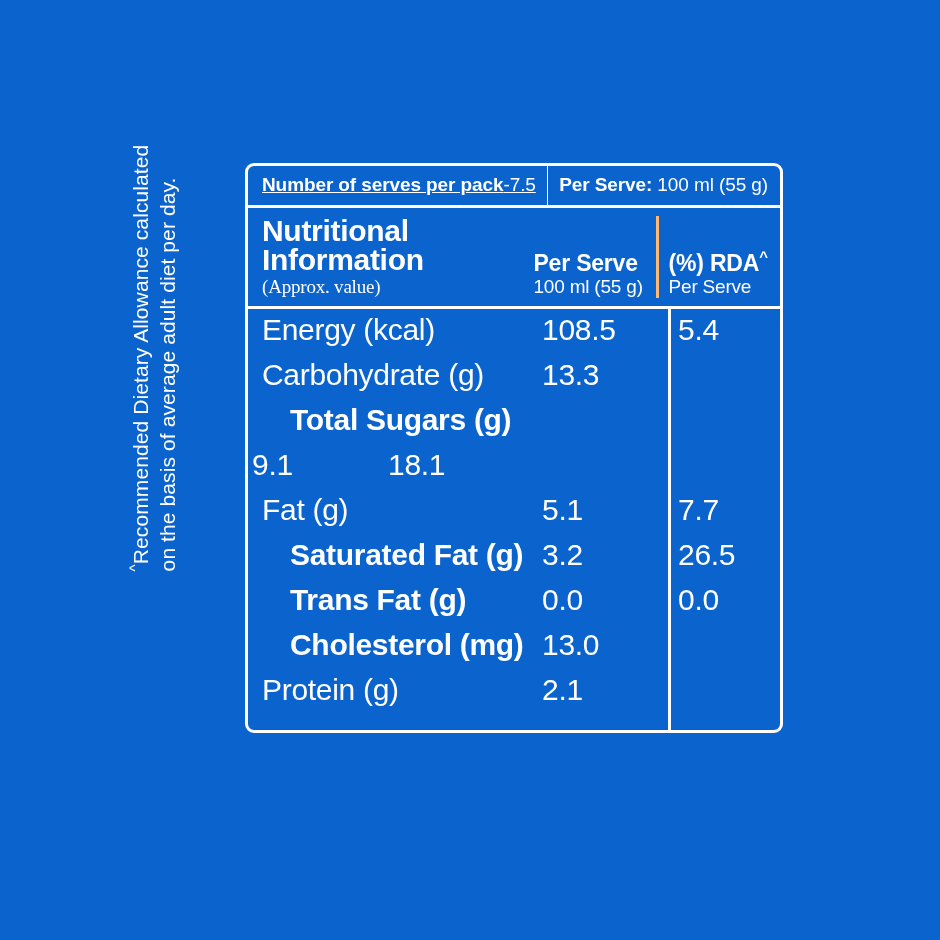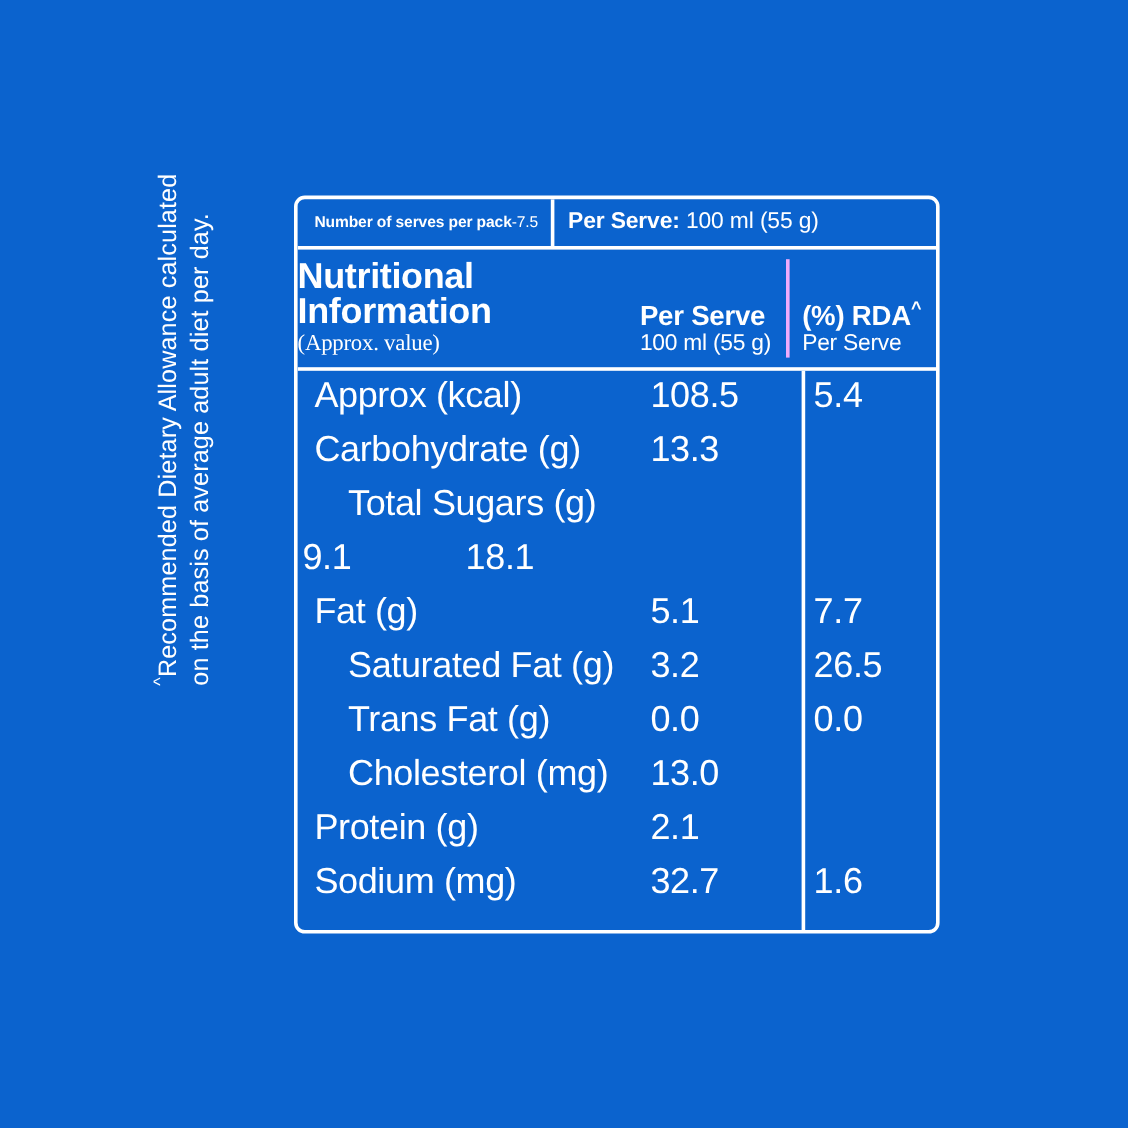--- a/index.html
+++ b/index.html
@@ -55,23 +55,24 @@
   
   .serves-row {
     display: flex;
     align-items: center;
     padding: 9px 12px 9px 14px;
     border-bottom: 3px solid #ffffff;
     box-sizing: border-box;
     white-space: nowrap;
   }
   .serves-left {
-    font-size: 13px;
+    font-size: 19px;
     line-height: 1.1;
     letter-spacing: -0.1px;
+    text-decoration: underline;
   }
   .serves-left b, .serves-right b {
     font-weight: bold;
   }
   .serves-div {
     width: 3px;
     background: #ffffff;
     align-self: stretch;
     margin: -9px 11px;
   }
@@ -87,33 +88,34 @@
     display: flex;
     align-items: flex-end;
     border-bottom: 3px solid #ffffff;
     box-sizing: border-box;
     padding: 8px 0 8px 0;
     position: relative;
   }
   .col-name {
     width: 290px;
     box-sizing: border-box;
+    padding-left: 14px;
   }
   .col-serve {
     width: 130px;
     box-sizing: border-box;
     text-align: left;
     padding-left: 4px;
   }
   .col-rda {
     width: 128px;
     box-sizing: border-box;
     text-align: left;
     padding-left: 10px;
-    border-left: 3px solid #f0abfc;
+    border-left: 3px solid #fdba74;
     align-self: stretch;
     display: flex;
     flex-direction: column;
     justify-content: flex-end;
   }
 
   .h-title1 {
     font-size: 30px;
     font-weight: bold;
     line-height: 0.98;
@@ -179,21 +181,21 @@
   }
   .cell-name {
     width: 290px;
     box-sizing: border-box;
     padding-left: 14px;
     font-size: 30px;
     line-height: 1.0;
     letter-spacing: -0.3px;
     white-space: nowrap;
   }
-  .cell-name.indent1 { padding-left: 42px; }
+  .cell-name.indent1 { padding-left: 42px; font-weight: bold; }
   .cell-name.indent2 { padding-left: 36px; }
   .cell-serve {
     width: 130px;
     box-sizing: border-box;
     padding-left: 4px;
     font-size: 30px;
     line-height: 1.0;
     letter-spacing: -0.3px;
   }
   .cell-rda {
@@ -240,21 +242,21 @@
       <div class="col-rda">
         <div class="h-rda-main"><span>(%) RDA</span><span class="sup">^</span></div>
         <div class="h-rda-sub">Per Serve</div>
       </div>
     </div>
 
     <div class="body-rows">
       <div class="vline"></div>
 
       <div class="row">
-        <div class="cell-name">Approx (kcal)</div>
+        <div class="cell-name">Energy (kcal)</div>
         <div class="cell-serve">108.5</div>
         <div class="cell-rda">5.4</div>
       </div>
 
       <div class="row">
         <div class="cell-name">Carbohydrate (g)</div>
         <div class="cell-serve">13.3</div>
         <div class="cell-rda"></div>
       </div>
 
@@ -291,21 +293,16 @@
         <div class="cell-serve">13.0</div>
         <div class="cell-rda"></div>
       </div>
 
       <div class="row">
         <div class="cell-name">Protein (g)</div>
         <div class="cell-serve">2.1</div>
         <div class="cell-rda"></div>
       </div>
 
-      <div class="row">
-        <div class="cell-name">Sodium (mg)</div>
-        <div class="cell-serve">32.7</div>
-        <div class="cell-rda">1.6</div>
-      </div>
 
     </div>
   </div>
 </div>
 
 </body></html>

